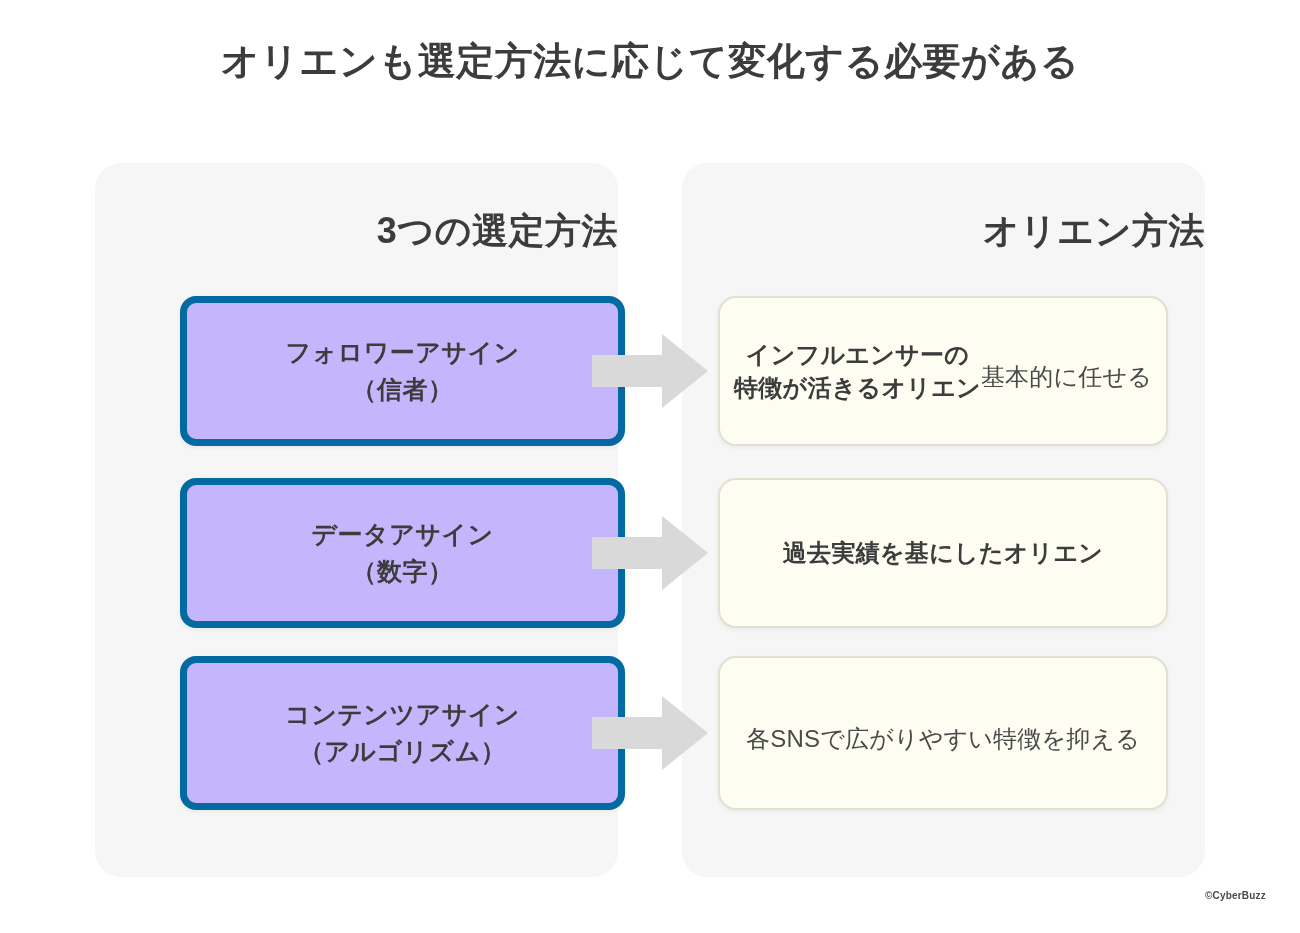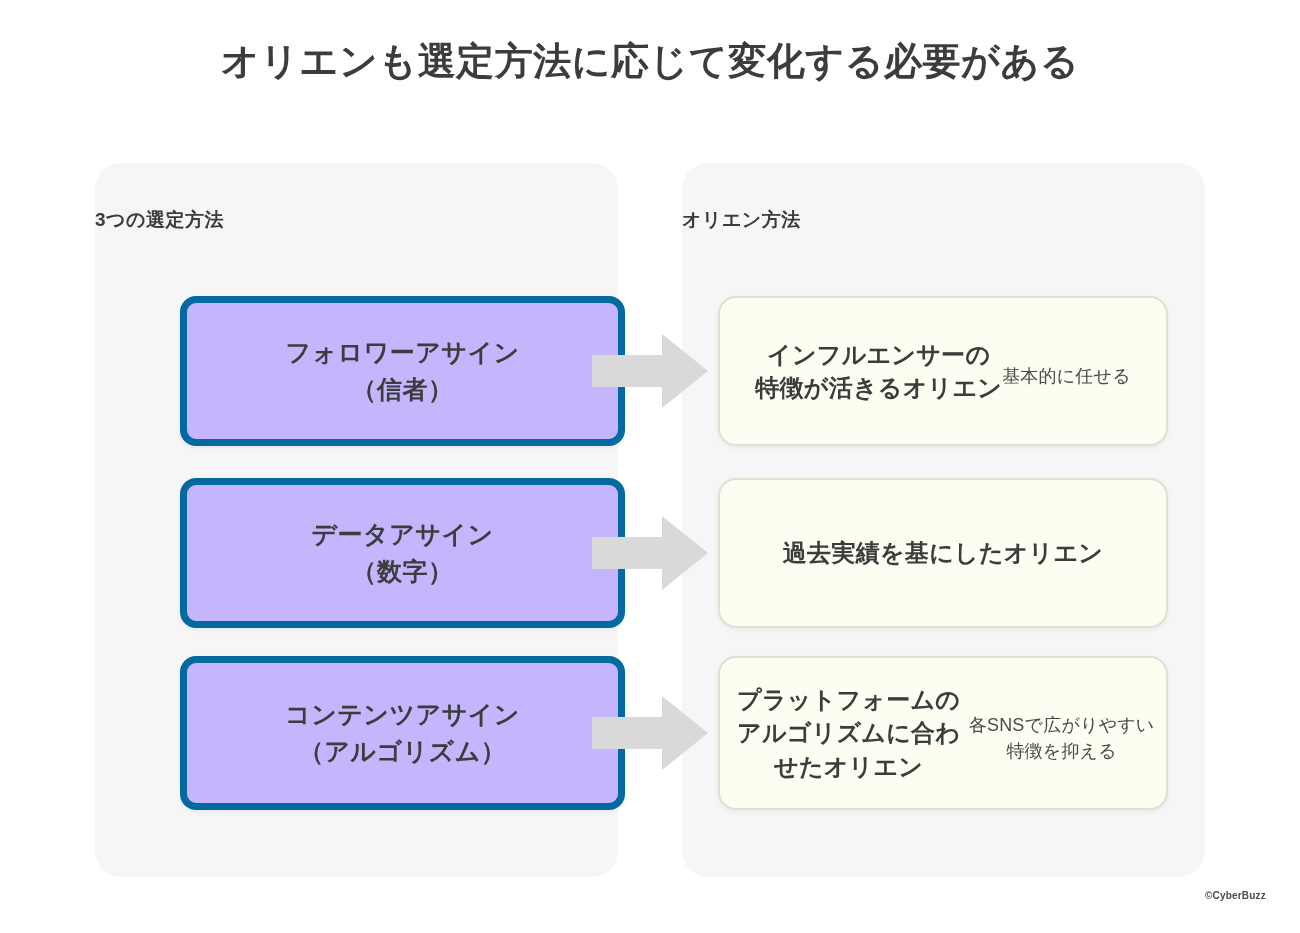--- a/index.html
+++ b/index.html
@@ -44,22 +44,22 @@
     border-radius: 26px;
   }
   .panel-left  { left: 95px;  width: 523px; }
   .panel-right { left: 682px; width: 523px; }
 
   .panel-heading {
     position: absolute;
     top: 44px;
     left: 0;
     width: 100%;
-    text-align: left;
-    font-size: 19px;
+    text-align: right;
+    font-size: 36px;
     font-weight: 700;
     color: #3c3c3c;
     letter-spacing: 0.5px;
   }
 
   
   .row-wrap {
     position: absolute;
     left: 0;
     width: 1300px;
@@ -124,21 +124,21 @@
   .orient-title {
     font-size: 24px;
     font-weight: 700;
     color: #3c3c3c;
     line-height: 1.38;
     letter-spacing: 0.3px;
     white-space: pre-line;
   }
   .orient-sub {
     margin-top: 11px;
-    font-size: 18px;
+    font-size: 24px;
     font-weight: 400;
     color: #4a4a4a;
     line-height: 1.4;
     letter-spacing: 0.2px;
   }
 
   
   .watermark {
     position: absolute;
     right: 34px;
@@ -200,21 +200,19 @@
     <div class="method-card">
       <span class="method-label">コンテンツアサイン
 （アルゴリズム）</span>
     </div>
     <div class="arrow">
       <svg viewBox="0 0 116 74" xmlns="http://www.w3.org/2000/svg" aria-hidden="true">
         <polygon points="0,21 70,21 70,0 116,37 70,74 70,53 0,53" fill="#d9d9d9"></polygon>
       </svg>
     </div>
     <div class="orient-card">
-      <div class="orient-title">プラットフォームの
-アルゴリズムに合わせたオリエン</div>
       <div class="orient-sub">各SNSで広がりやすい特徴を抑える</div>
     </div>
   </div>
 
   <div class="watermark">©CyberBuzz</div>
 
 </div>
 
 </body></html>

